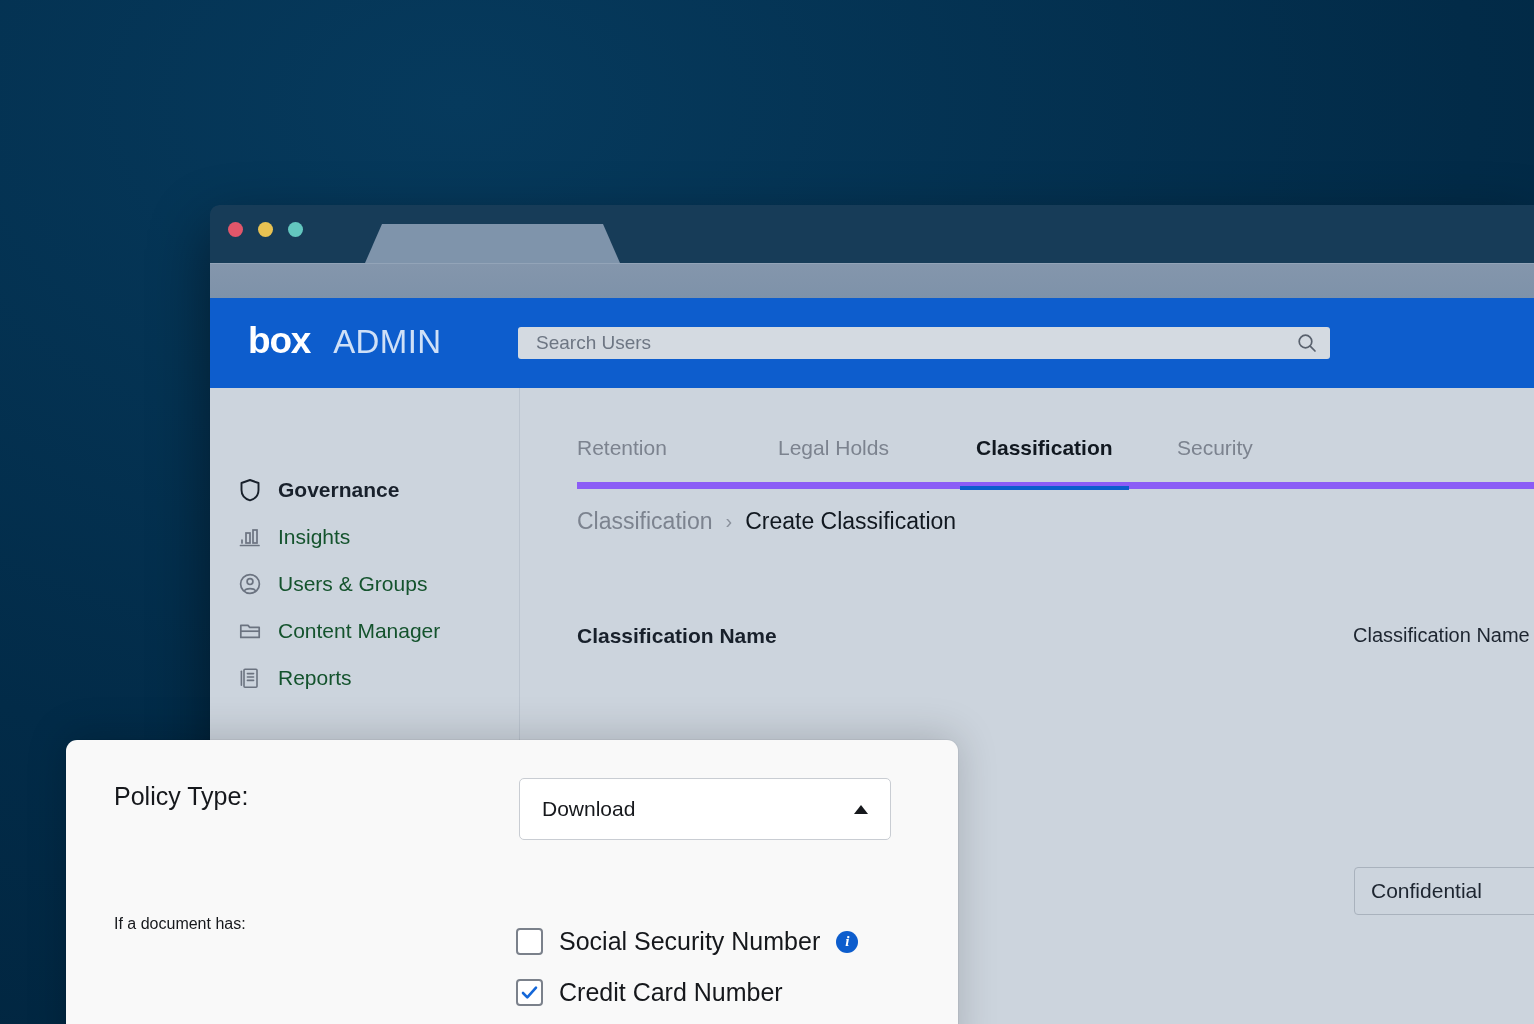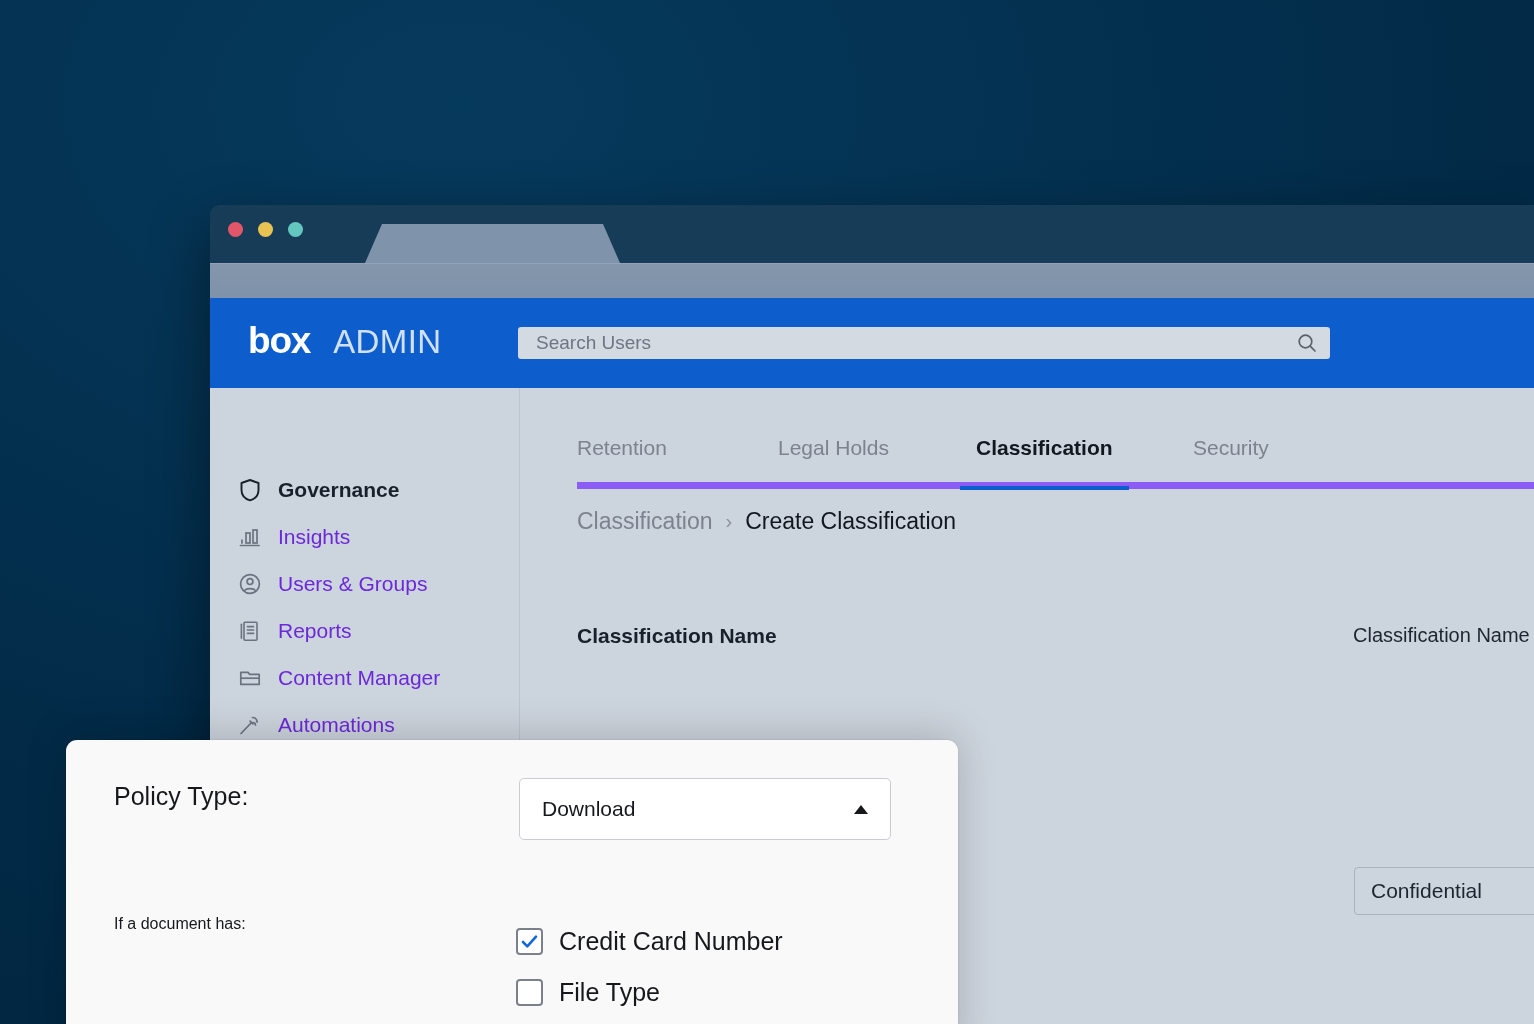--- a/index.html
+++ b/index.html
@@ -98,21 +98,21 @@
   }
   #sidebar {
     position: absolute; left: 0; top: 0;
     width: 310px; height: 100%;
     background: #ccd4dd;
     border-right: 1px solid #bcc5d0;
   }
   .nav-item {
     display: flex; align-items: center; gap: 15px;
     padding: 0 0 0 27px; height: 47px;
-    color: #6d28d9; font-size: 21px;
+    color: #14532d; font-size: 21px;
   }
   .nav-item .nav-ico { width: 26px; display: flex; align-items: center; justify-content: center; }
   .nav-item.active { color: #18202b; font-weight: 700; }
   .nav-item.active .nav-ico svg { stroke: #18202b; }
   #nav-list { padding-top: 78px; }
 
   
   #content { position: absolute; left: 311px; top: 0; right: 0; height: 100%; }
 
   #tabbar {
@@ -126,21 +126,21 @@
     white-space: nowrap;
   }
   .tab.active { color: #111820; font-weight: 600; }
   .tab.active::after {
     content: ""; position: absolute; left: -16px; right: -16px;
     bottom: -1px; height: 4px; background: #0d5dcd;
   }
   #tab-0 { left: 0; }
   #tab-1 { left: 201px; }
   #tab-2 { left: 399px; }
-  #tab-3 { left: 600px; margin-left: 16px; }
+  #tab-3 { left: 600px; }
 
   #breadcrumb {
     position: absolute; left: 56px; top: 120px;
     display: flex; align-items: center; gap: 13px;
     font-size: 23px; white-space: nowrap;
   }
   #breadcrumb .crumb-parent { color: #7c838f; }
   #breadcrumb .crumb-sep { color: #8a919c; font-size: 20px; }
   #breadcrumb .crumb-current { color: #111820; }
 
@@ -288,52 +288,41 @@
               <circle cx="12" cy="12" r="9.4"></circle>
               <circle cx="12" cy="9.6" r="2.9"></circle>
               <path d="M6.4 19 C7.6 15.8 16.4 15.8 17.6 19"></path>
             </svg>
           </span>
           <span>Users &amp; Groups</span>
         </div>
 
         <div class="nav-item">
           <span class="nav-ico">
+            <svg width="24" height="24" viewBox="0 0 24 24" fill="none" stroke="#6b7380" stroke-width="1.7" stroke-linejoin="round">
+              <path d="M2.8 6.4 H10 L11.7 8.4 H21.2 V18.4 H2.8 Z"></path>
+              <line x1="2.8" y1="12.2" x2="21.2" y2="12.2"></line>
+            </svg>
+          </span>
+          <span>Content Manager</span>
+        </div>
+
+        <div class="nav-item">
+          <span class="nav-ico">
             <svg width="24" height="24" viewBox="0 0 24 24" fill="none" stroke="#6b7380" stroke-width="1.6" stroke-linecap="round">
               <rect x="6" y="3.2" width="13" height="18" rx="1"></rect>
               <line x1="3.4" y1="5.2" x2="3.4" y2="19.2"></line>
               <line x1="9.4" y1="7.6" x2="15.6" y2="7.6"></line>
               <line x1="9.4" y1="11" x2="15.6" y2="11"></line>
               <line x1="9.4" y1="14.4" x2="15.6" y2="14.4"></line>
             </svg>
           </span>
           <span>Reports</span>
         </div>
 
-        <div class="nav-item">
-          <span class="nav-ico">
-            <svg width="24" height="24" viewBox="0 0 24 24" fill="none" stroke="#6b7380" stroke-width="1.7" stroke-linejoin="round">
-              <path d="M2.8 6.4 H10 L11.7 8.4 H21.2 V18.4 H2.8 Z"></path>
-              <line x1="2.8" y1="12.2" x2="21.2" y2="12.2"></line>
-            </svg>
-          </span>
-          <span>Content Manager</span>
-        </div>
-
-        <div class="nav-item">
-          <span class="nav-ico">
-            <svg width="24" height="24" viewBox="0 0 24 24" fill="none" stroke="#6b7380" stroke-width="1.7" stroke-linecap="round">
-              <line x1="3" y1="20.5" x2="13.5" y2="9.5"></line>
-              <path d="M14.5 4.5 c2.6 0 4.6 2 4.6 4.6"></path>
-              <path d="M15 9.5 c1.4 0 2.5 1.1 2.5 2.5"></path>
-              <line x1="12.1" y1="8.1" x2="15" y2="11"></line>
-            </svg>
-          </span>
-          <span>Automations</span>
-        </div>
 
       </div>
     </nav>
 
     <section id="content">
 
       <div id="tabbar">
         <div class="tab" id="tab-0">Retention</div>
         <div class="tab" id="tab-1">Legal Holds</div>
         <div class="tab active" id="tab-2">Classification</div>
@@ -363,20 +352,25 @@
 
   <div id="policy-type-select">
     <span id="policy-type-value">Download</span>
     <span id="policy-type-caret"></span>
   </div>
 
   <div id="doc-has-label">If a document has:</div>
 
   <div id="checkbox-group">
 
+    <div class="cb-row">
+      <span class="cb-box"></span>
+      <span class="cb-label">Social Security Number</span>
+      <span class="info-badge">i</span>
+    </div>
 
     <div class="cb-row">
       <span class="cb-box">
         <svg width="19" height="19" viewBox="0 0 19 19" fill="none" stroke="#1467d8" stroke-width="2.6" stroke-linecap="round" stroke-linejoin="round">
           <polyline points="3,10 7.3,14.3 16,4.6"></polyline>
         </svg>
       </span>
       <span class="cb-label">Credit Card Number</span>
     </div>
 

